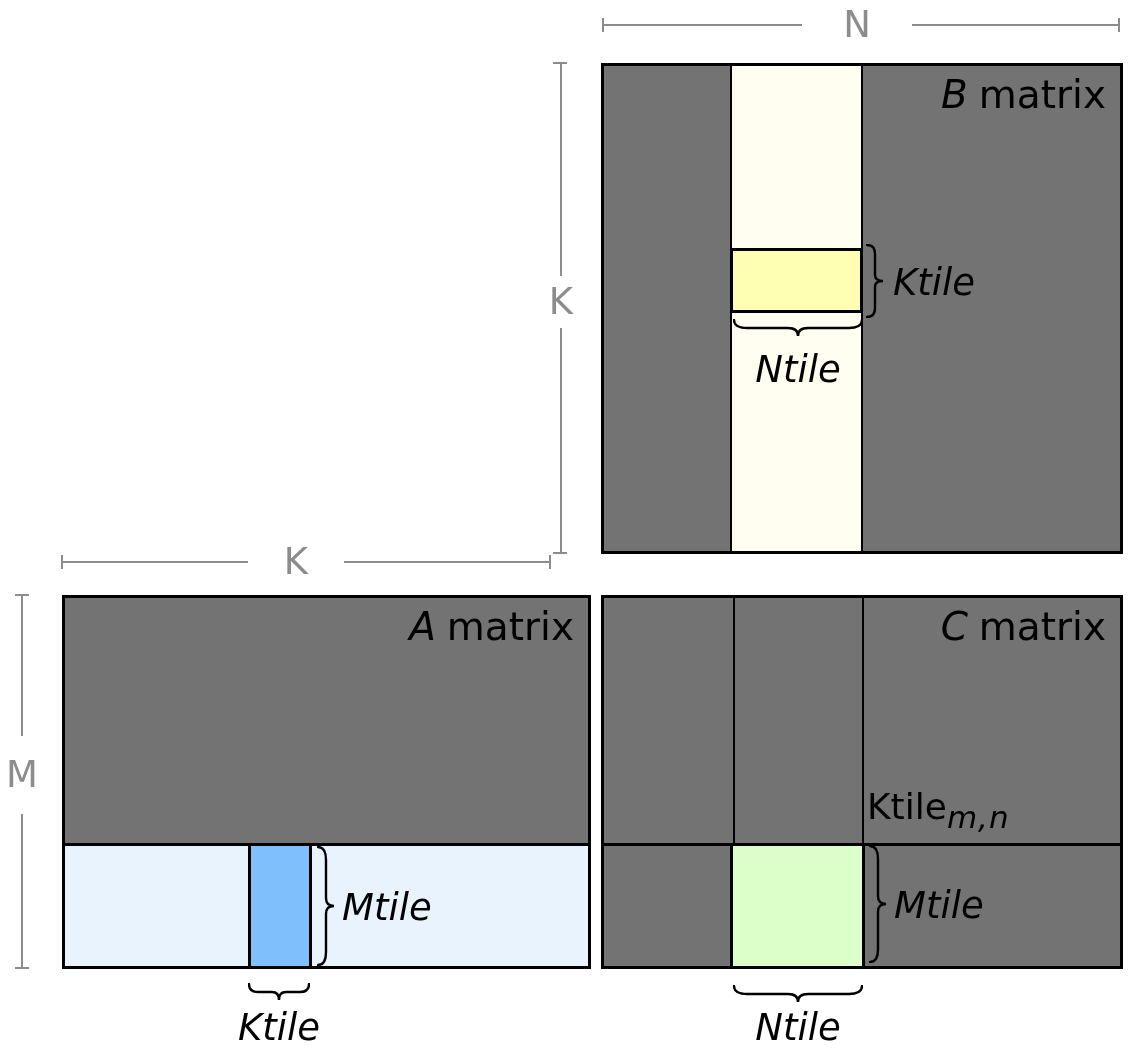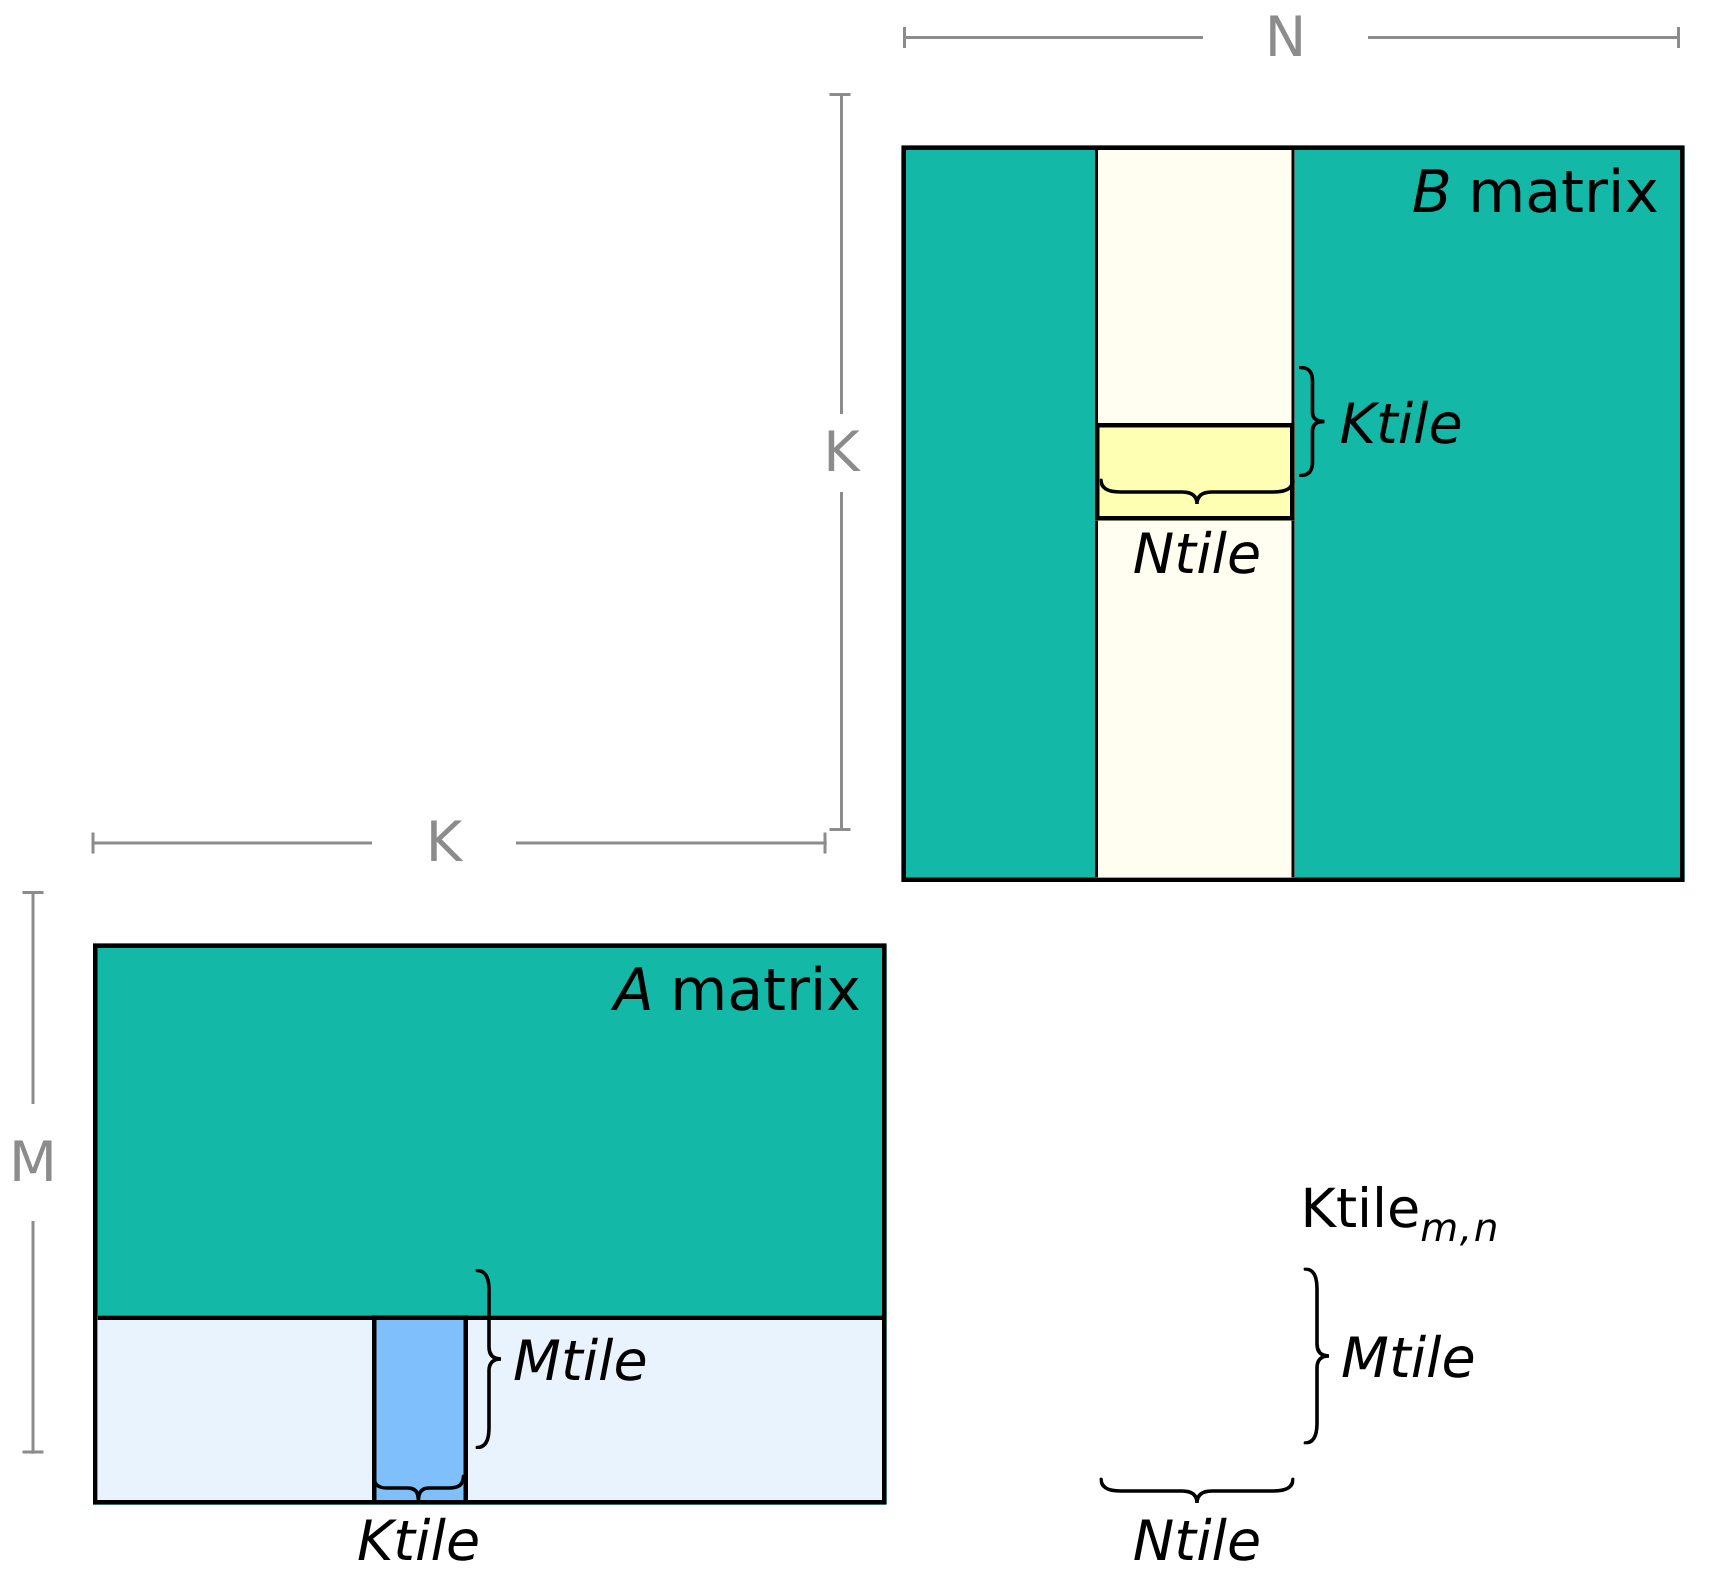--- a/index.html
+++ b/index.html
@@ -2,21 +2,21 @@
 <html><head>
 <meta charset="utf-8">
 <style>
   html,body{margin:0;padding:0;background:#fff;}
   #canvas{
     position:relative;width:1140px;height:1050px;background:#ffffff;overflow:hidden;
     font-family:"DejaVu Sans","Liberation Sans",sans-serif;color:#000;
   }
   
   .matrix{
-    position:absolute;background:#14b8a6;border:3px solid #000;box-sizing:border-box;margin-top:34px;
+    position:absolute;background:#737373;border:3px solid #000;box-sizing:border-box;
   }
   .matrix-title{
     position:absolute;top:8px;right:14px;font-size:39px;line-height:1.1;white-space:nowrap;
   }
   .matrix-title .letter{font-style:italic;}
   .matrix-title .rest{margin-left:11px;}
   
   .b-strip{
     position:absolute;left:126px;top:0;width:133px;height:100%;
     background:#fffef0;border-left:2.5px solid #000;border-right:2.5px solid #000;box-sizing:border-box;
@@ -35,21 +35,21 @@
     background:#7fc0fc;border:3px solid #000;border-bottom:0;box-sizing:border-box;
   }
   
   .c-vline{position:absolute;top:0;width:2px;height:247px;background:#000;}
   .c-divider{position:absolute;left:0;top:245px;width:100%;height:3px;background:#000;}
   .c-tile{
     position:absolute;left:126px;top:245px;width:135px;height:123px;
     background:#dcfec9;border:3px solid #000;border-bottom:0;box-sizing:border-box;
   }
   .block-label{position:absolute;left:867px;top:787px;font-size:36px;line-height:1.1;white-space:nowrap;}
-  .block-label sub{font-style:italic;font-size:26px;vertical-align:-9px;letter-spacing:1px;}
+  .block-label sub{font-style:italic;font-size:31px;vertical-align:-9px;letter-spacing:1px;}
   
   .dim{background:#8c8c8c;position:absolute;}
   .dim-label{
     position:absolute;color:#8c8c8c;background:#fff;font-size:37px;
     text-align:center;white-space:nowrap;
   }
   
   .tile-label{
     position:absolute;font-style:italic;font-size:37px;color:#000;white-space:nowrap;line-height:1.1;
   }
@@ -92,20 +92,29 @@
   </div>
 
   <div class="matrix" style="left:62px;top:595px;width:529px;height:374px;">
     <div class="a-strip"></div>
     <div class="a-tile"></div>
     <div class="matrix-title">
       <span class="letter">A</span><span class="rest">matrix</span>
     </div>
   </div>
 
+  <div class="matrix" style="left:601px;top:595px;width:522px;height:374px;">
+    <div class="c-vline" style="left:129px;"></div>
+    <div class="c-vline" style="left:258px;"></div>
+    <div class="c-divider"></div>
+    <div class="c-tile"></div>
+    <div class="matrix-title">
+      <span class="letter">C</span><span class="rest">matrix</span>
+    </div>
+  </div>
 
   <div class="block-label">
     <span>Ktile</span><sub>m,n</sub>
   </div>
 
   <svg class="brace" style="left:866px;top:244px;" width="18" height="74" viewBox="0 0 18 74">
     <path d="M1 1 Q9 1 9 10 L9 31 Q9 37 17 37 Q9 37 9 43 L9 64 Q9 73 1 73"></path>
   </svg>
 
   <svg class="brace" style="left:733px;top:319px;" width="130" height="20" viewBox="0 0 130 20">

